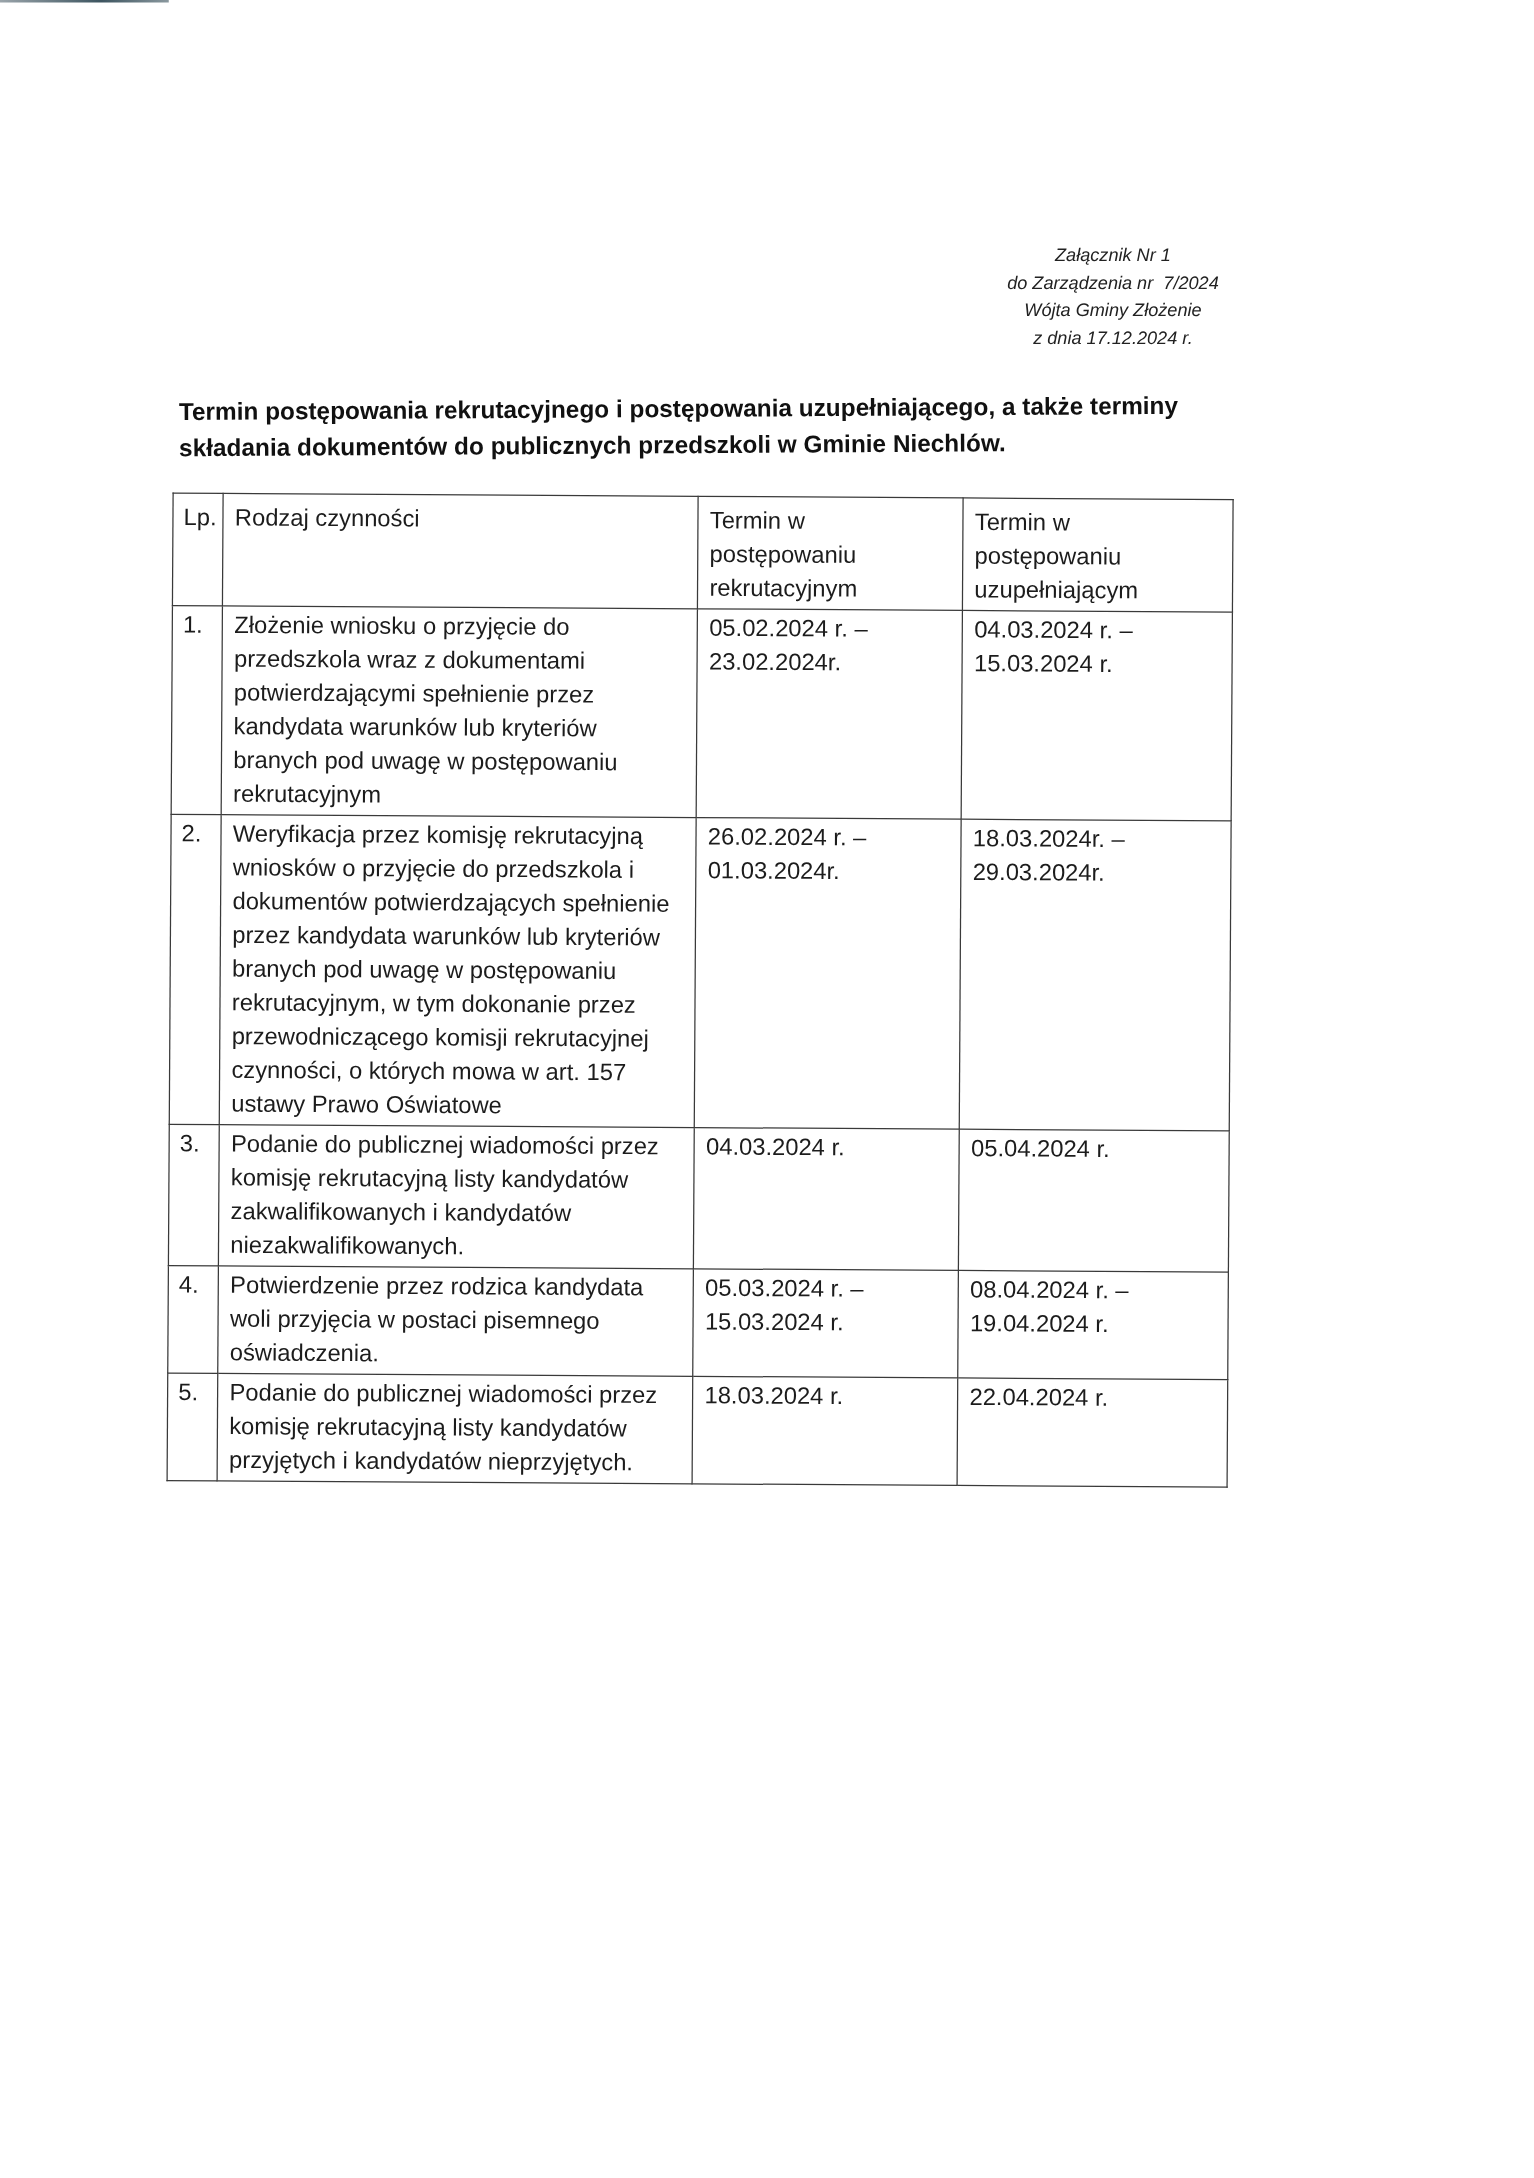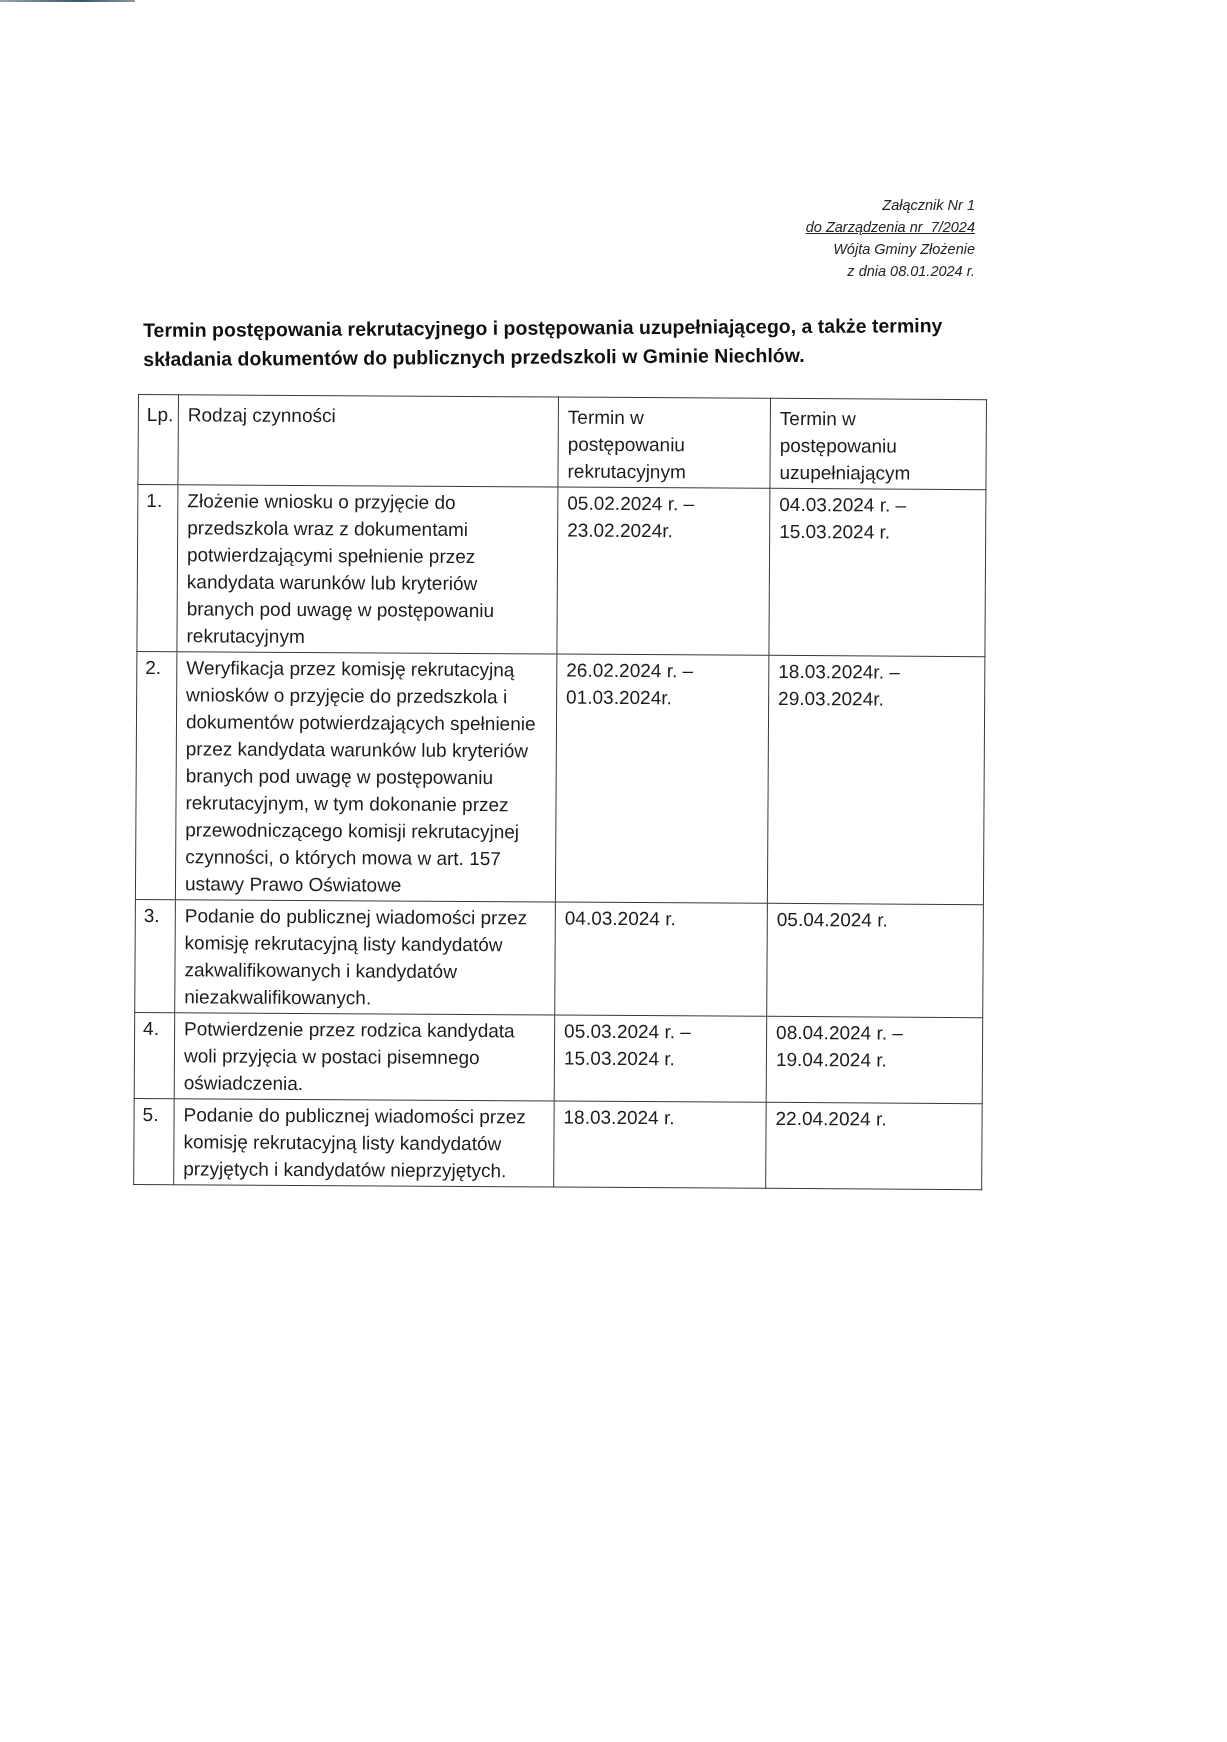--- a/index.html
+++ b/index.html
@@ -20,21 +20,21 @@
       left: 0;
       top: 0;
       width: 135px;
       height: 2px;
       background: linear-gradient(to right, #9aa4aa, #3d5560 60%, #8a989e);
     }
     .attachment {
       position: absolute;
       right: 252px;
       top: 194px;
-      text-align: right;
+      text-align: center;
       font-style: italic;
       font-size: 14.5px;
       line-height: 22px;
       color: #222;
     }
     .title {
       position: absolute;
       left: 143px;
       top: 316px;
       width: 960px;
@@ -82,23 +82,23 @@
     .date-line { display: block; }
     .centered-date { padding-left: 22px; }
   </style>
 </head>
 <body>
 
 <div class="scan-mark"></div>
 
 <div class="attachment">
   <div>Załącznik Nr 1</div>
-  <div style="white-space:pre;text-decoration:underline;">do Zarządzenia nr  7/2024</div>
+  <div style="white-space:pre;">do Zarządzenia nr  7/2024</div>
   <div>Wójta Gminy Złożenie</div>
-  <div>z dnia 08.01.2024 r.</div>
+  <div>z dnia 17.12.2024 r.</div>
 </div>
 
 <div class="title">
   <div>Termin postępowania rekrutacyjnego i postępowania uzupełniającego, a także terminy</div>
   <div>składania dokumentów do publicznych przedszkoli w Gminie Niechlów.</div>
 </div>
 
 <div class="table-wrap">
   <table class="schedule">
     <colgroup>

